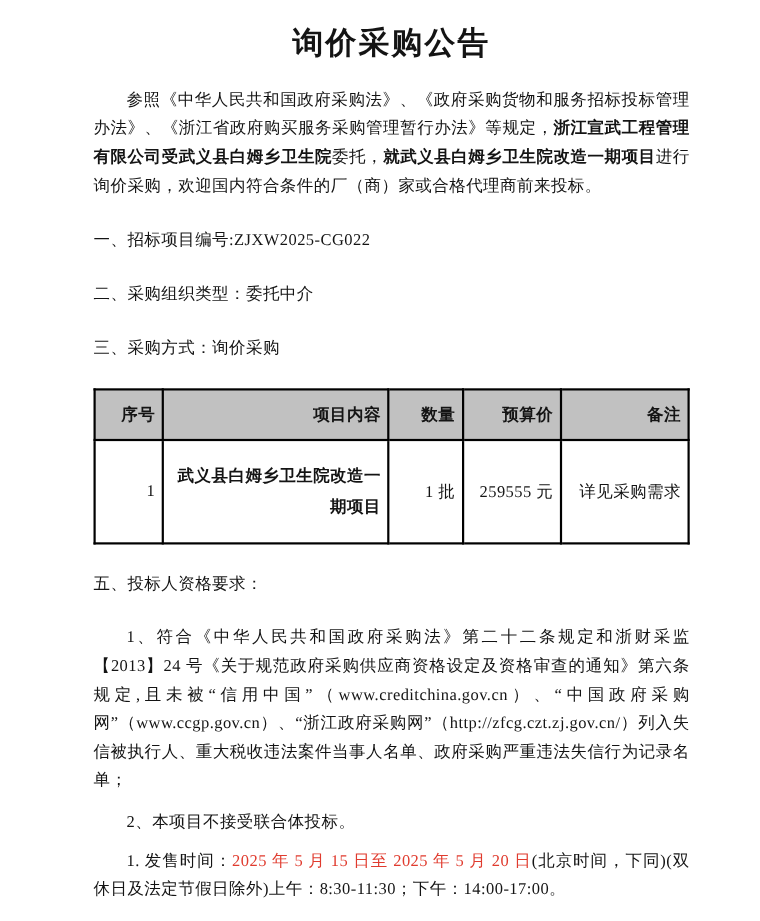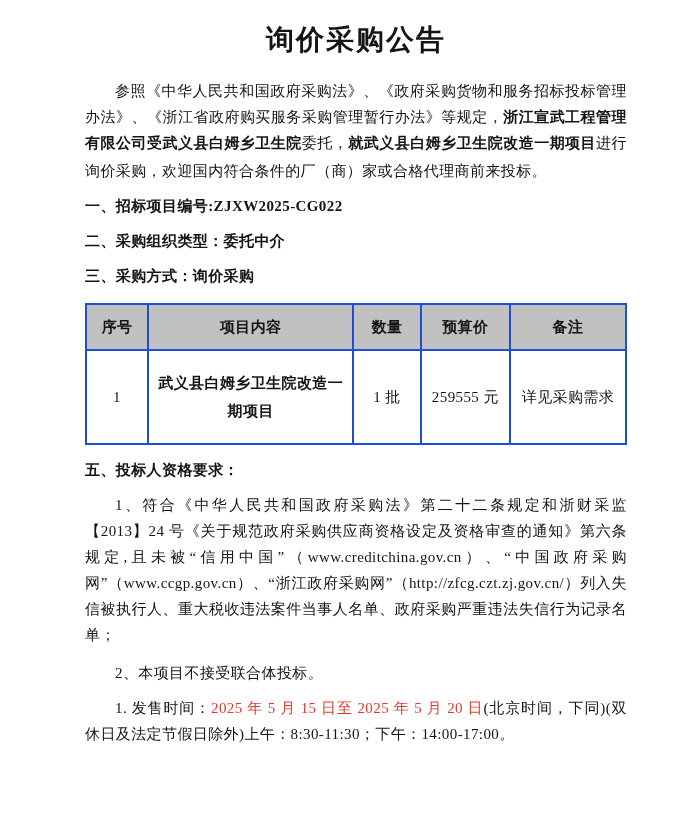--- a/index.html
+++ b/index.html
@@ -33,38 +33,38 @@
     margin: 0;
     font-size: 15px;
     line-height: 26px;
     letter-spacing: 0.4px;
     text-align: justify;
   }
   .indent {
     text-indent: 2em;
   }
   .sec-heading {
-    margin: 9px 0;
+    margin: 23px 0;
     font-size: 15px;
-    font-weight: bold;
+    font-weight: normal;
     line-height: 26px;
     letter-spacing: 0.4px;
   }
   .intro {
     margin-bottom: 6px;
   }
   .proc-table {
     width: 100%;
     border-collapse: collapse;
     margin: 14px 0 12px 0;
     table-layout: fixed;
   }
   .proc-table th, .proc-table td {
-    border: 2px solid #1d4ed8;
-    text-align: center;
+    border: 2px solid #000000;
+    text-align: right;
     vertical-align: middle;
     font-size: 15px;
     letter-spacing: 0.4px;
     padding: 2px 6px;
   }
   .proc-table th {
     font-weight: bold;
     height: 40px;
   }
   .proc-table td {

